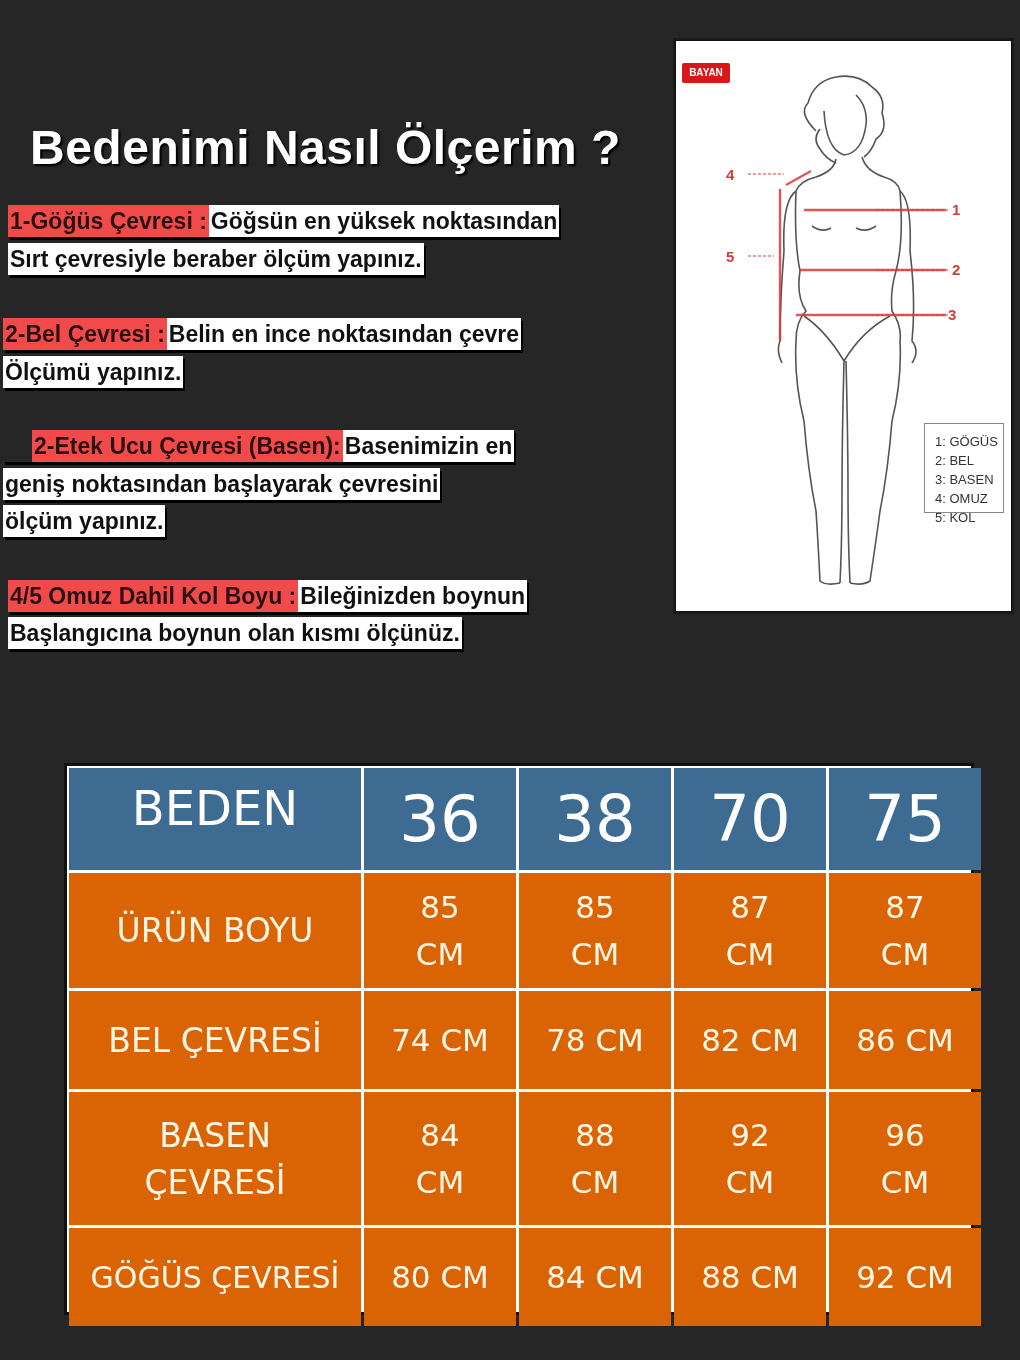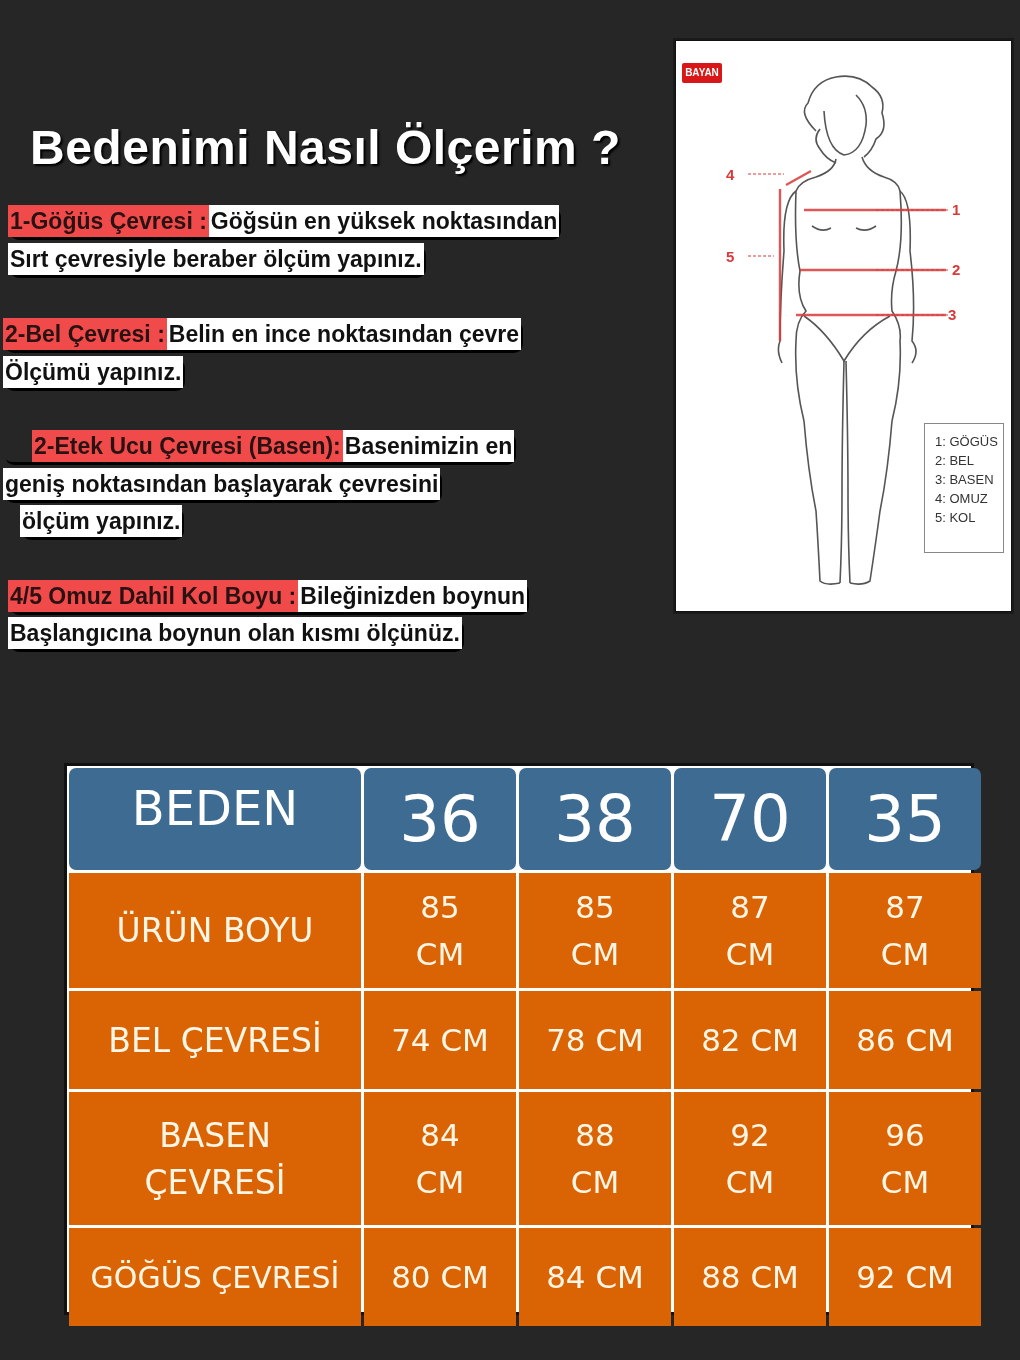--- a/index.html
+++ b/index.html
@@ -6,52 +6,52 @@
   body {
     width: 1020px; height: 1360px; background: #262626; position: relative; overflow: hidden;
     font-family: "Liberation Sans", sans-serif;
   }
   .title {
     position: absolute; left: 30px; top: 120px; color: #fff; font-weight: bold;
     font-size: 48px; letter-spacing: 0.5px; text-shadow: 2px 2px 2px #000;
   }
   .line {
     position: absolute; height: 32px; line-height: 32px; font-weight: bold; font-size: 23px;
-    color: #111; white-space: nowrap; box-shadow: 2px 3px 0 #000; display: flex; border-radius: 9px;
+    color: #111; white-space: nowrap; box-shadow: 2px 3px 0 #000; display: flex;
   }
   .line span { display: inline-block; padding: 0 2px; }
   .hl { background: #f04a4a; color: #2a1212; }
   .wh { background: #fff; }
 
   .figure-box {
     position: absolute; left: 675px; top: 40px; width: 335px; height: 570px; background: #fff;
     border: 1px solid #111; box-shadow: 0 0 0 2px #1a1a1a;
   }
   .bayan {
-    position: absolute; left: 6px; top: 22px; width: 40px; height: 20px; background: #d81818;
+    position: absolute; left: 6px; top: 22px; width: 48px; height: 20px; background: #d81818;
     color: #fff; font-size: 10px; font-weight: bold; line-height: 20px; text-align: center; border-radius: 2px;
   }
   .legend {
-    position: absolute; left: 248px; top: 382px; width: 80px; height: 130px; border: 1.5px solid #888;
+    position: absolute; left: 248px; top: 382px; width: 80px; height: 90px; border: 1.5px solid #888;
     font-size: 13px; color: #333; padding: 8px 10px; box-sizing: border-box; line-height: 19px;
     font-family: "Liberation Sans Narrow", "Liberation Sans", sans-serif;
   }
   .legend div { white-space: nowrap; }
 
   .size-table {
     position: absolute; left: 64px; top: 763px; width: 910px; height: 552px;
     border: 3px solid #111; box-sizing: border-box; background: #fff;
     display: grid; grid-template-columns: 292px 152px 152px 152px 152px;
     grid-template-rows: 102px 115px 98px 133px 98px; gap: 3px; padding: 2px;
   }
   .cell {
     display: flex; align-items: center; justify-content: center; text-align: center;
     font-family: "DejaVu Sans", sans-serif; color: #fff6e6;
   }
-  .head { background: #3d6b92; color: #fff; border-radius: 7px; }
+  .head { background: #3d6b92; color: #fff; }
   .head.label { font-size: 48px; align-items: flex-start; padding-top: 12px; box-sizing: border-box; }
   .head.size { font-size: 64px; }
   .body { background: #da6404; font-size: 31px; line-height: 47px; }
   .body.rowlabel { font-size: 33px; }
 </style>
 </head>
 <body>
 
 <div class="title">Bedenimi Nasıl Ölçerim ?</div>
 
@@ -71,21 +71,21 @@
   <span class="wh">Ölçümü yapınız.</span>
 </div>
 
 <div class="line" style="left:3px;top:430px;padding-left:29px;">
   <span class="hl">2-Etek Ucu Çevresi (Basen):</span>
     <span class="wh">Basenimizin en</span>
 </div>
 <div class="line" style="left:3px;top:468px;">
   <span class="wh">geniş noktasından başlayarak çevresini</span>
 </div>
-<div class="line" style="left:3px;top:505px;margin-left:17px;">
+<div class="line" style="left:3px;top:505px;">
   <span class="wh">ölçüm yapınız.</span>
 </div>
 
 <div class="line" style="left:8px;top:580px;">
   <span class="hl">4/5 Omuz Dahil Kol Boyu :</span>
     <span class="wh">Bileğinizden boynun</span>
 </div>
 <div class="line" style="left:8px;top:617px;">
   <span class="wh">Başlangıcına boynun olan kısmı ölçünüz.</span>
 </div>
@@ -147,21 +147,21 @@
     <div>4: OMUZ</div>
     <div>5: KOL</div>
   </div>
 </div>
 
 <div class="size-table">
   <div class="cell head label">BEDEN</div>
   <div class="cell head size">36</div>
   <div class="cell head size">38</div>
   <div class="cell head size">70</div>
-  <div class="cell head size">35</div>
+  <div class="cell head size">75</div>
 
   <div class="cell body rowlabel">ÜRÜN BOYU</div>
   <div class="cell body" style="white-space:pre-line">85
 CM</div>
   <div class="cell body" style="white-space:pre-line">85
 CM</div>
   <div class="cell body" style="white-space:pre-line">87
 CM</div>
   <div class="cell body" style="white-space:pre-line">87
 CM</div>

